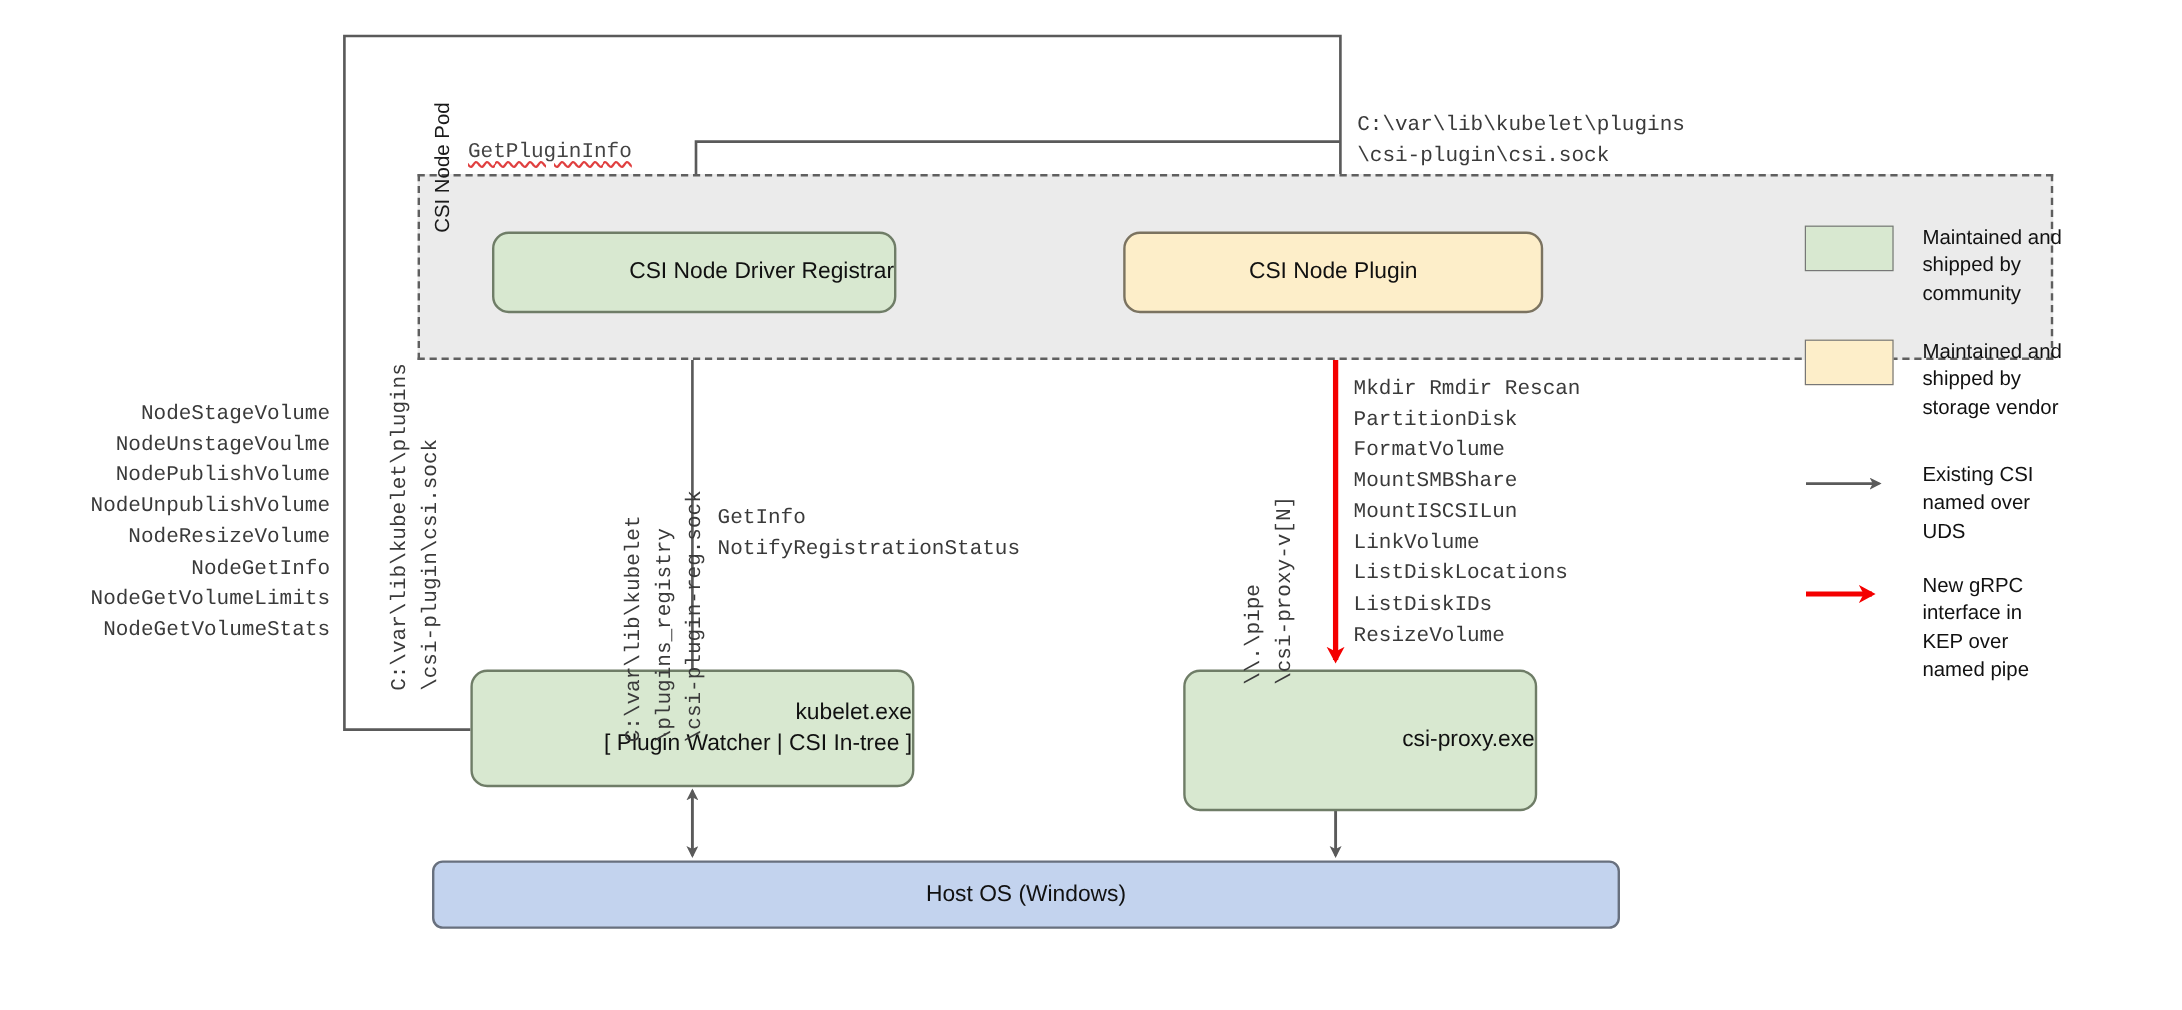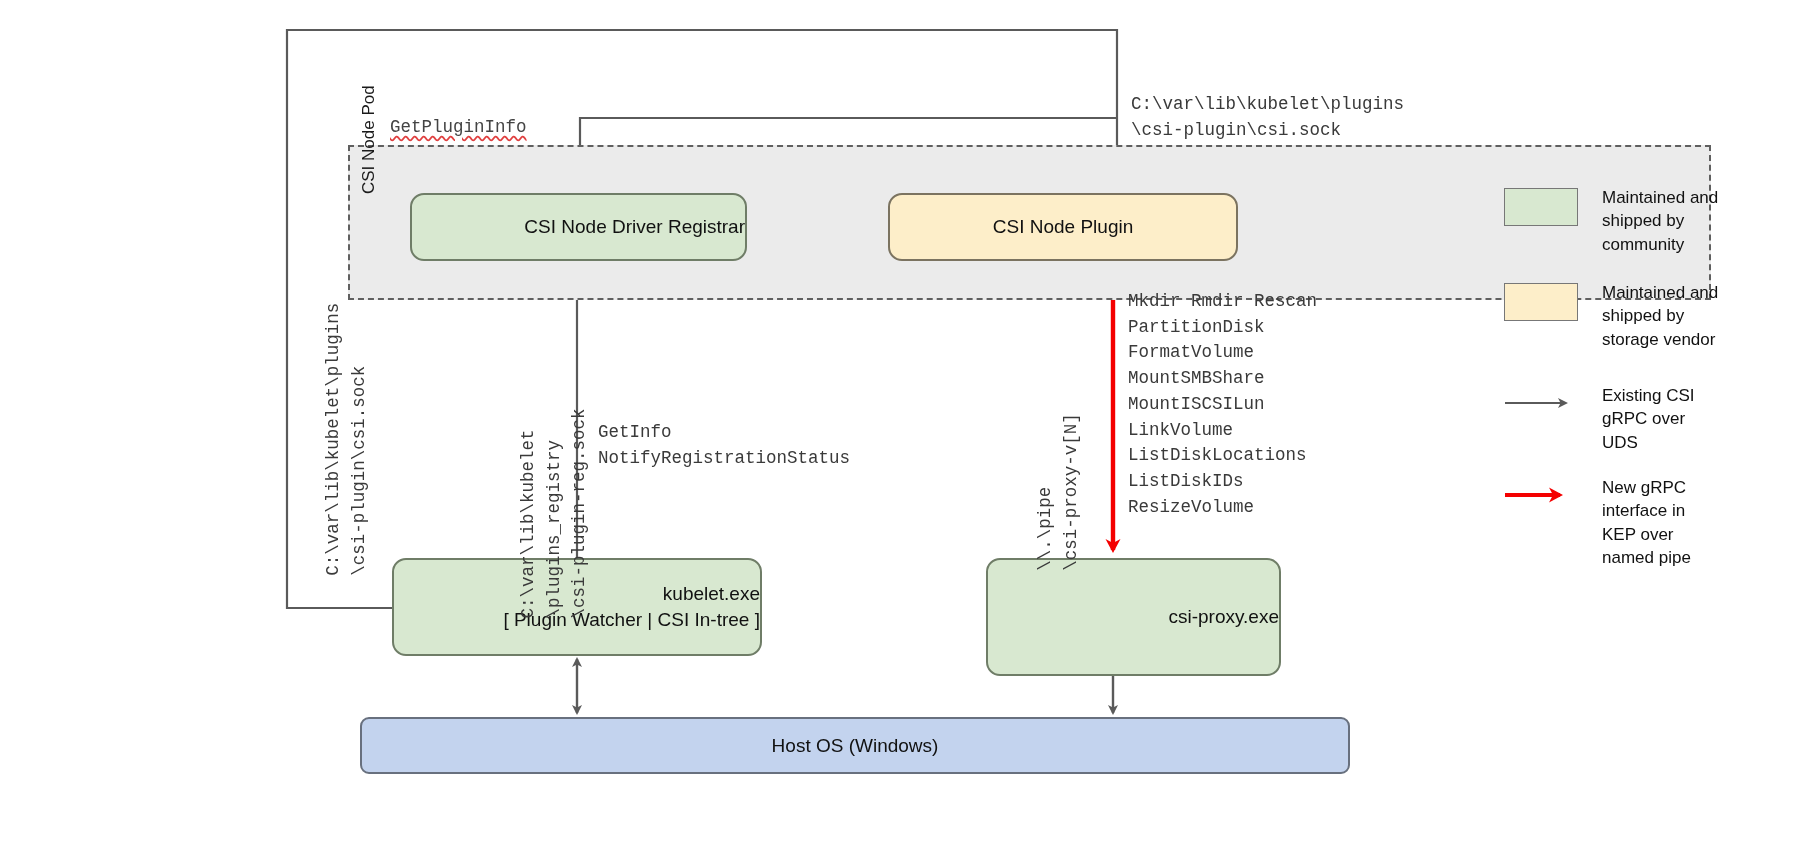--- a/index.html
+++ b/index.html
@@ -68,21 +68,21 @@
     font-size: 19px;
     color: #111111;
     text-align: center;
     line-height: 1.35;
   }
   .nodebox.green { background: #d8e8d0; border-color: #6f7d67; align-items: flex-end; }
   .nodebox.yellow { background: #fdeec9; border-color: #7b7360; }
   .nodebox.blue { background: #c3d3ee; border-color: #68707e; }
 
   #box-registrar { left: 410px; top: 193px; width: 337px; height: 68px; }
-  #box-nodeplugin { left: 888px; top: 193px; width: 350px; height: 68px; }
+  #box-nodeplugin { left: 936px; top: 193px; width: 350px; height: 68px; }
   #box-kubelet    { left: 392px; top: 558px; width: 370px; height: 98px; }
   #box-csiproxy   { left: 986px; top: 558px; width: 295px; height: 118px; }
   #box-hostos     { left: 360px; top: 717px; width: 990px; height: 57px;
                     border-radius: 9px; font-size: 19px; }
 
   
   .mono {
     position: absolute;
     font-family: "Liberation Mono", "DejaVu Sans Mono", monospace;
     font-size: 17.5px;
@@ -101,21 +101,21 @@
   }
 
   #label-csisock-top { left: 1131px; top: 92px; text-align: left; }
 
   #label-nodeapis {
     left: 0px; top: 333px;
     width: 275px;
     text-align: right;
   }
 
-  #label-proxyapis { left: 1128px; top: 289px; text-align: left; }
+  #label-proxyapis { left: 1128px; top: 312px; text-align: left; }
 
   #label-getinfo { left: 598px; top: 400px; text-align: left; margin-top: 20px; }
 
   
   .mono-rot {
     position: absolute;
     font-family: "Liberation Mono", "DejaVu Sans Mono", monospace;
     font-size: 17.5px;
     color: #3a3a3a;
     line-height: 1.47;
@@ -250,20 +250,28 @@
 
   <div id="box-hostos" class="nodebox blue">
     <span>Host OS (Windows)</span>
   </div>
 
   <div id="label-getplugininfo" class="mono">GetPluginInfo</div>
 
   <div id="label-csisock-top" class="mono">C:\var\lib\kubelet\plugins
 \csi-plugin\csi.sock</div>
 
+  <div id="label-nodeapis" class="mono">NodeStageVolume
+NodeUnstageVoulme
+NodePublishVolume
+NodeUnpublishVolume
+NodeResizeVolume
+NodeGetInfo
+NodeGetVolumeLimits
+NodeGetVolumeStats</div>
 
   <div id="label-proxyapis" class="mono">Mkdir Rmdir Rescan
 PartitionDisk
 FormatVolume
 MountSMBShare
 MountISCSILun
 LinkVolume
 ListDiskLocations
 ListDiskIDs
 ResizeVolume</div>
@@ -302,21 +310,21 @@
         <svg width="74" height="18" viewBox="0 0 74 18" xmlns="http://www.w3.org/2000/svg">
           <defs>
             <marker id="lg-arrow-gray" markerWidth="11" markerHeight="11" refX="8" refY="5" orient="auto" markerUnits="userSpaceOnUse">
               <path d="M0,0 L10,5 L0,10 L2.6,5 z" fill="#5a5a5a"></path>
             </marker>
           </defs>
           <path d="M1,9 L62,9" fill="none" stroke="#5a5a5a" stroke-width="2.2" marker-end="url(#lg-arrow-gray)"></path>
         </svg>
       </div>
       <div class="legend-text">Existing CSI
-gRPC over
+named over
 UDS</div>
     </div>
 
     <div class="legend-row" id="legend-row-3">
       <div class="legend-arrow">
         <svg width="74" height="20" viewBox="0 0 74 20" xmlns="http://www.w3.org/2000/svg">
           <defs>
             <marker id="lg-arrow-red" markerWidth="16" markerHeight="16" refX="11" refY="8" orient="auto" markerUnits="userSpaceOnUse">
               <path d="M0,0.5 L14,8 L0,15.5 L4,8 z" fill="#f40000"></path>
             </marker>

